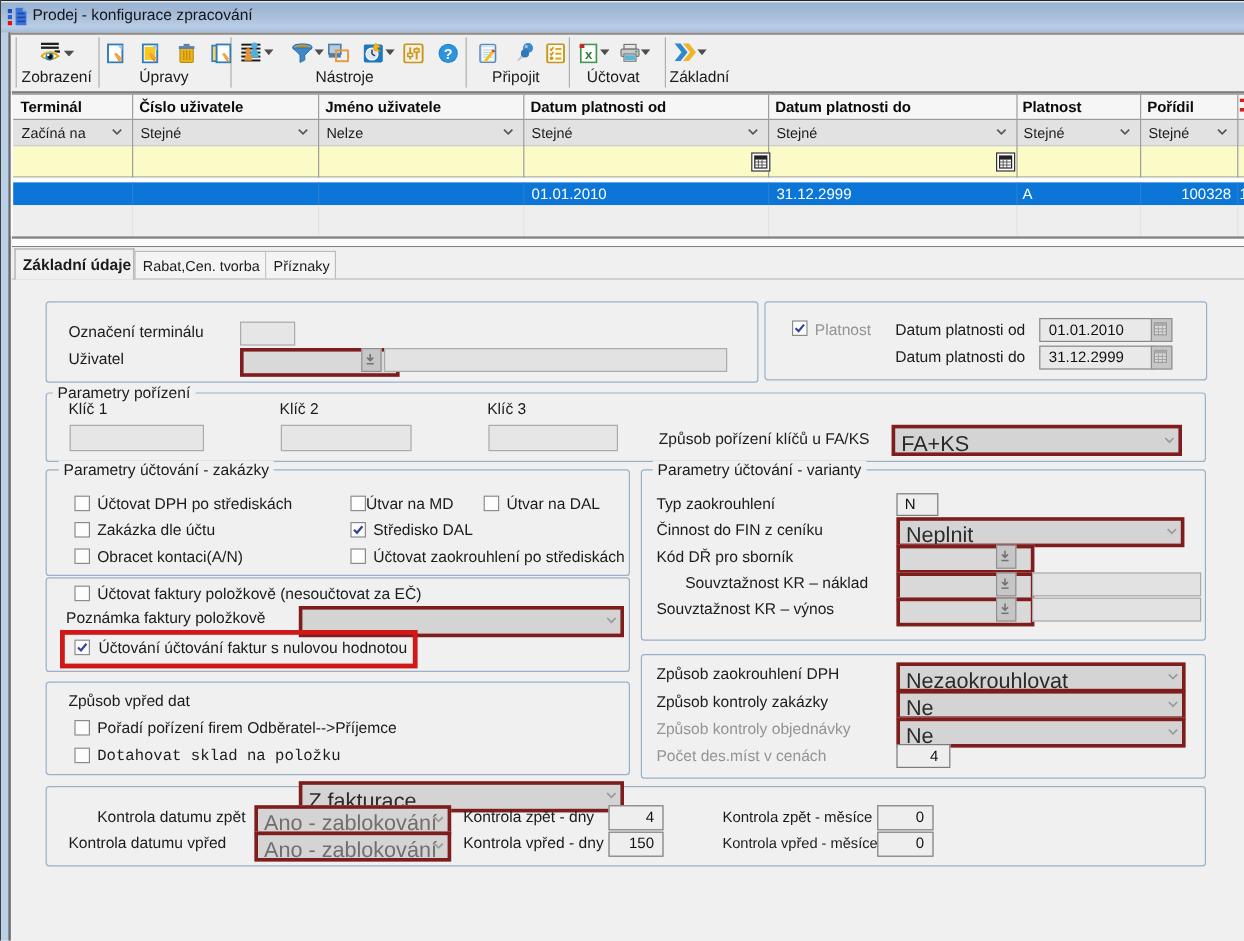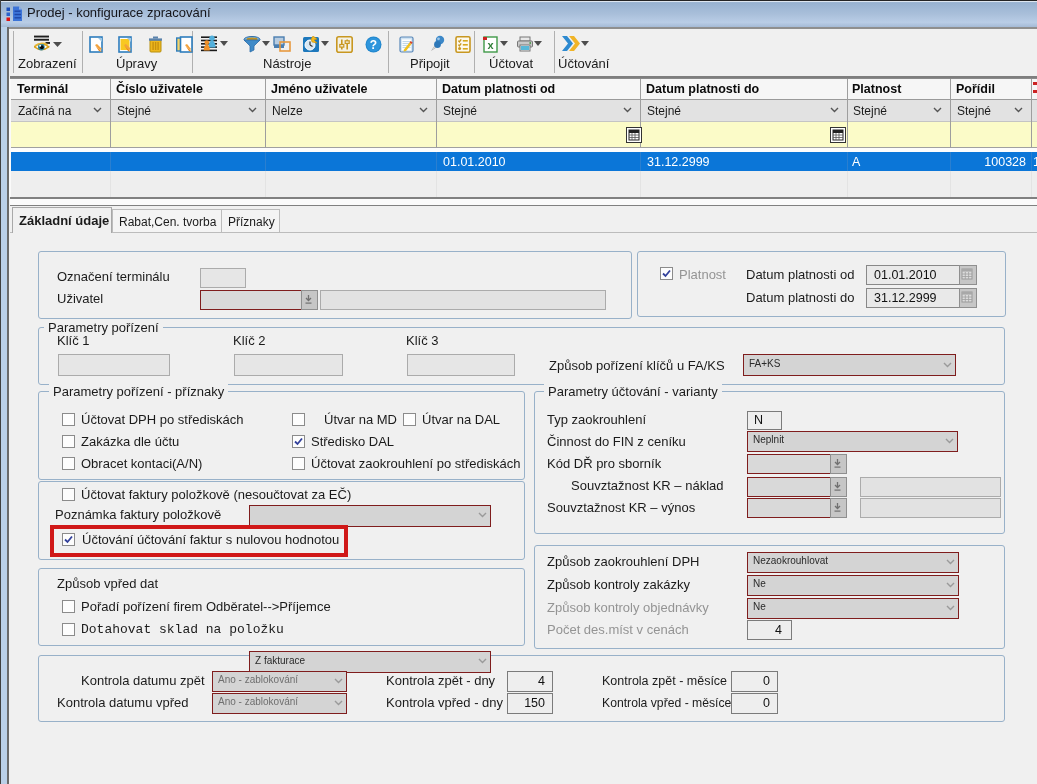--- a/index.html
+++ b/index.html
@@ -4,21 +4,21 @@
 html,body{margin:0;padding:0;}
 body{width:1037px;height:784px;overflow:hidden;position:relative;
  font-family:"Liberation Sans",sans-serif;background:#f0f0f0;}
 .abs{position:absolute;}
 .abs>svg,.cb>svg,.lbtn>svg,svg.abs{display:block;}
 .lbl{position:absolute;font-size:13px;color:#1b1b1b;white-space:nowrap;}
 .dis{color:#949494;}
 .cb{position:absolute;width:11px;height:11px;border:1px solid #8b8b8b;background:#fdfdfd;}
 .inp{position:absolute;background:#e6e6e6;border:1px solid #ababab;}
 .inp2{position:absolute;background:#eeeeee;border:1px solid #7b7b7b;font-size:12.5px;color:#111;}
-.combo{position:absolute;background:#d4d4d4;border:1px solid #7f1d1d;font-size:10px;color:#2a2a2a;}
+.combo{position:absolute;background:#d4d4d4;border:3px solid #7f1d1d;font-size:18px;color:#2a2a2a;padding-left:25px;}
 .combo .tx{position:absolute;left:5px;top:3px;}
 .chev{position:absolute;right:4px;top:4px;width:8px;height:8px;}
 .chev svg{display:block}
 .grp{position:absolute;border:1px solid #98b1c9;border-radius:3px;}
 .gt{position:absolute;top:-8px;left:12px;background:#f0f0f0;padding:0 4px;font-size:13px;color:#1b1b1b;white-space:nowrap;}
 .lbtn{position:absolute;width:15px;background:#c6c6c6;border:1px solid #8f8f8f;}
 .vline{position:absolute;width:1px;background:#b0b0b0;}
 </style></head>
 <body>
 
@@ -48,21 +48,21 @@
 <div class="vline" style="left:82px;top:31px;height:42px;"></div>
 <div class="vline" style="left:192px;top:31px;height:42px;"></div>
 <div class="vline" style="left:388px;top:31px;height:42px;"></div>
 <div class="vline" style="left:474px;top:31px;height:42px;"></div>
 <div class="vline" style="left:554px;top:31px;height:42px;"></div>
 <div class="lbl" style="left:18px;top:56px;">Zobrazení</div>
 <div class="lbl" style="left:116px;top:56px;">Úpravy</div>
 <div class="lbl" style="left:263px;top:56px;">Nástroje</div>
 <div class="lbl" style="left:410px;top:56px;">Připojit</div>
 <div class="lbl" style="left:489px;top:56px;">Účtovat</div>
-<div class="lbl" style="left:558px;top:56px;">Účtování</div>
+<div class="lbl" style="left:558px;top:56px;">Základní</div>
 
 <div class="abs" style="left:34px;top:35px;">
     <svg width="16" height="18">
  <rect x="0" y="0.6" width="15" height="1.9" fill="#1e1e1e"></rect>
  <rect x="0" y="3.8" width="15" height="1.9" fill="#1e1e1e"></rect>
  <rect x="11.5" y="7" width="4.5" height="1.9" fill="#1e1e1e"></rect>
  <path d="M0.3 11.8 Q7.5 5.8 14.7 11.8 Q7.5 17.4 0.3 11.8 Z" fill="#fff" stroke="#d8a018" stroke-width="1.5"></path>
  <circle cx="7.3" cy="12" r="3.4" fill="#2f86a2"></circle>
  <circle cx="7.8" cy="12.3" r="2" fill="#0a0a0a"></circle>
  <circle cx="6.2" cy="10.8" r="1" fill="#fff"></circle>
@@ -354,21 +354,21 @@
 <div class="lbl" style="left:19px;top:213px;font-weight:bold;">Základní údaje</div>
 <div class="lbl" style="left:119px;top:215px;font-size:12px;">Rabat,Cen. tvorba</div>
 <div class="lbl" style="left:228px;top:215px;font-size:12px;">Příznaky</div>
 
 <div class="grp" style="left:38px;top:251px;width:592px;height:66px;"></div>
 <div class="grp" style="left:637px;top:251px;width:367px;height:64px;"></div>
 <div class="grp" style="left:38px;top:327px;width:965px;height:56px;">
     <span class="gt" style="left:5px;">Parametry pořízení</span>
   </div>
 <div class="grp" style="left:38px;top:391px;width:485px;height:87px;">
-    <span class="gt" style="left:10px;">Parametry pořízení - příznaky</span>
+    <span class="gt" style="left:10px;">Parametry účtování - zakázky</span>
   </div>
 <div class="grp" style="left:38px;top:481px;width:485px;height:77px;"></div>
 <div class="grp" style="left:38px;top:568px;width:485px;height:76px;"></div>
 <div class="grp" style="left:38px;top:655px;width:965px;height:65px;"></div>
 <div class="grp" style="left:534px;top:391px;width:469px;height:141px;">
     <span class="gt" style="left:9px;">Parametry účtování - varianty</span>
   </div>
 <div class="grp" style="left:534px;top:545px;width:469px;height:102px;"></div>
 
 <div class="lbl" style="left:57px;top:269px;">Označení terminálu</div>
@@ -424,21 +424,21 @@
     <span class="chev" style="top:7px;">
       <svg width="9" height="6">
         <path d="M1 1 L4.5 4.5 L8 1" stroke="#9a9a9a" stroke-width="1.4" fill="none"></path>
       </svg>
     </span>
   </div>
 
 <div class="cb" style="left:62px;top:413px;"></div>
 <div class="lbl" style="left:81px;top:412px;">Účtovat DPH po střediskách</div>
 <div class="cb" style="left:292px;top:413px;"></div>
-<div class="lbl" style="left:324px;top:412px;">Útvar na MD</div>
+<div class="lbl" style="left:305px;top:412px;">Útvar na MD</div>
 <div class="cb" style="left:403px;top:413px;"></div>
 <div class="lbl" style="left:422px;top:412px;">Útvar na DAL</div>
 <div class="cb" style="left:62px;top:435px;"></div>
 <div class="lbl" style="left:81px;top:434px;">Zakázka dle účtu</div>
 <div class="cb" style="left:292px;top:435px;">
     <svg width="11" height="11">
       <path d="M2 5.5 L4.5 8 L9 2.5" stroke="#32409b" stroke-width="1.8" fill="none"></path>
     </svg>
   </div>
 <div class="lbl" style="left:311px;top:434px;">Středisko DAL</div>

